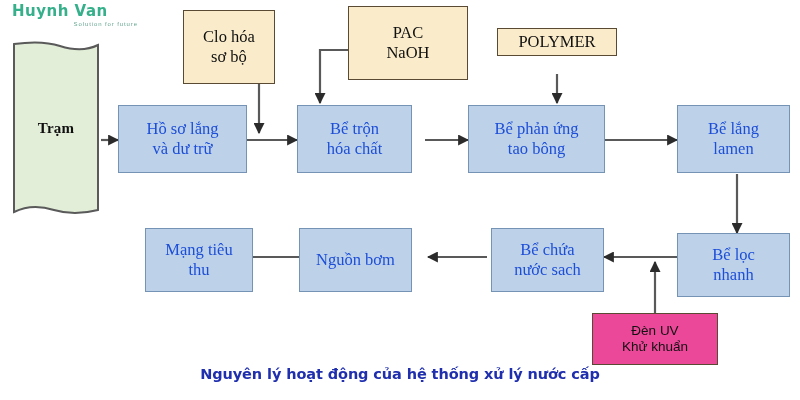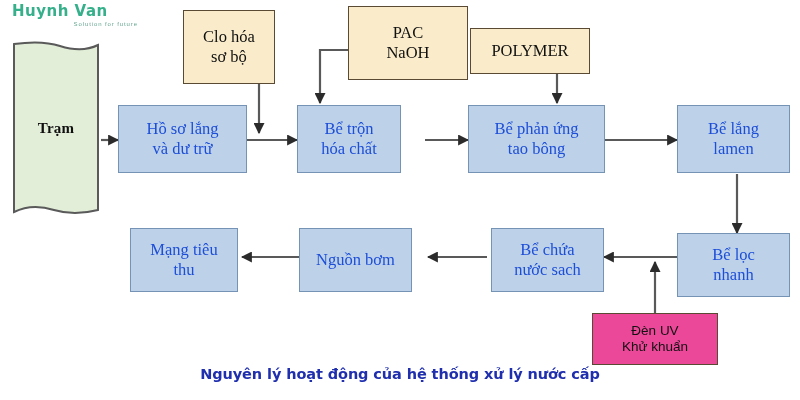--- a/index.html
+++ b/index.html
@@ -169,35 +169,35 @@
   <div class="node box-cream" style="left:183px; top:10px; width:92px; height:74px;">
     <span class="node-label">Clo hóa
 sơ bộ</span>
   </div>
 
   <div class="node box-cream" style="left:348px; top:6px; width:120px; height:74px;">
     <span class="node-label">PAC
 NaOH</span>
   </div>
 
-  <div class="node box-cream" style="left:470px; top:28px; width:120px; height:46px;">
+  <div class="node box-cream" style="left:497px; top:28px; width:120px; height:28px;">
     <span class="node-label">POLYMER</span>
   </div>
 
   <div class="node box-cream-sans" style="left:592px; top:313px; width:126px; height:52px;">
     <span class="node-label">Đèn UV
 Khử khuẩn</span>
   </div>
 
   <div class="node box-blue" style="left:118px; top:105px; width:129px; height:68px;">
     <span class="node-label">Hồ sơ lắng
 và dư trữ</span>
   </div>
 
-  <div class="node box-blue" style="left:297px; top:105px; width:104px; height:68px;">
+  <div class="node box-blue" style="left:297px; top:105px; width:115px; height:68px;">
     <span class="node-label">Bể trộn
 hóa chất</span>
   </div>
 
   <div class="node box-blue" style="left:468px; top:105px; width:137px; height:68px;">
     <span class="node-label">Bể phản ứng
 tao bông</span>
   </div>
 
   <div class="node box-blue" style="left:677px; top:105px; width:113px; height:68px;">
@@ -212,21 +212,21 @@
 
   <div class="node box-blue" style="left:491px; top:228px; width:113px; height:64px;">
     <span class="node-label">Bể chứa
 nước sach</span>
   </div>
 
   <div class="node box-blue" style="left:299px; top:228px; width:113px; height:64px;">
     <span class="node-label">Nguồn bơm</span>
   </div>
 
-  <div class="node box-blue" style="left:130px; top:228px; width:108px; height:64px;justify-content:center;">
+  <div class="node box-blue" style="left:145px; top:228px; width:108px; height:64px;justify-content:center;">
     <span class="node-label">Mạng tiêu
 thu</span>
   </div>
 
   <div id="logo">
     <div id="logo-main">Huynh Van</div>
     <div id="logo-tag">Solution for future</div>
   </div>
 
   <div id="caption">Nguyên lý hoạt động của hệ thống xử lý nước cấp</div>

